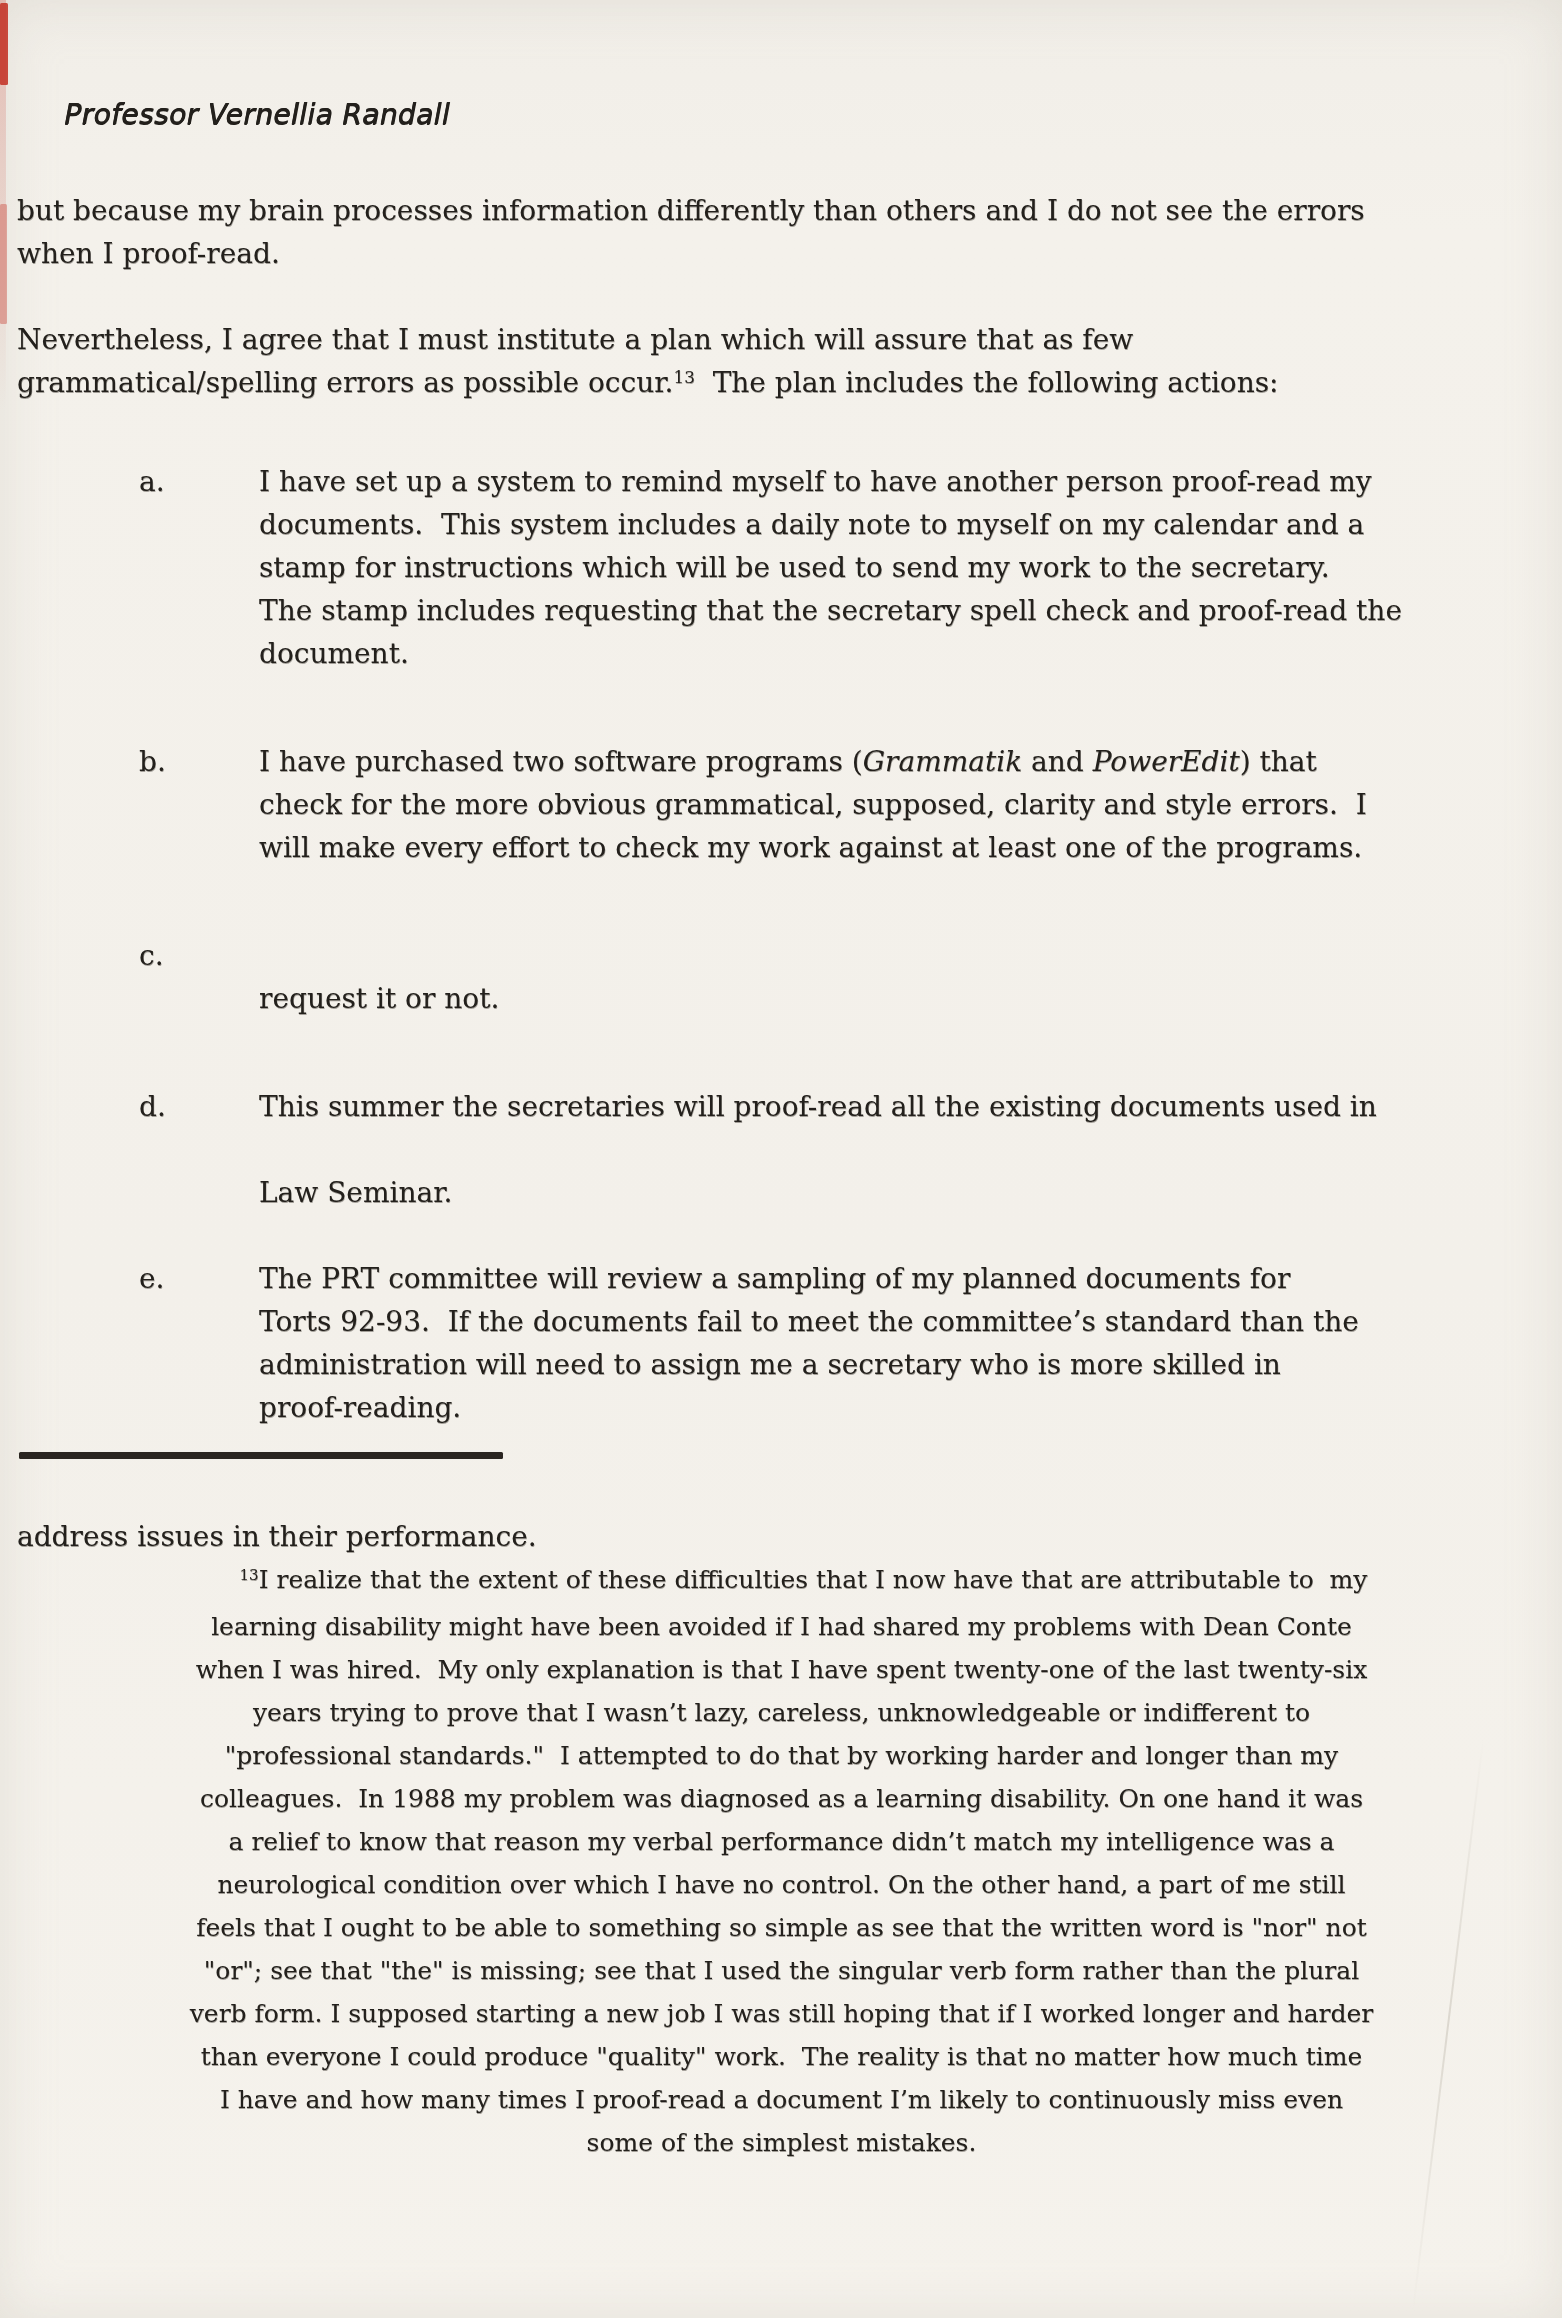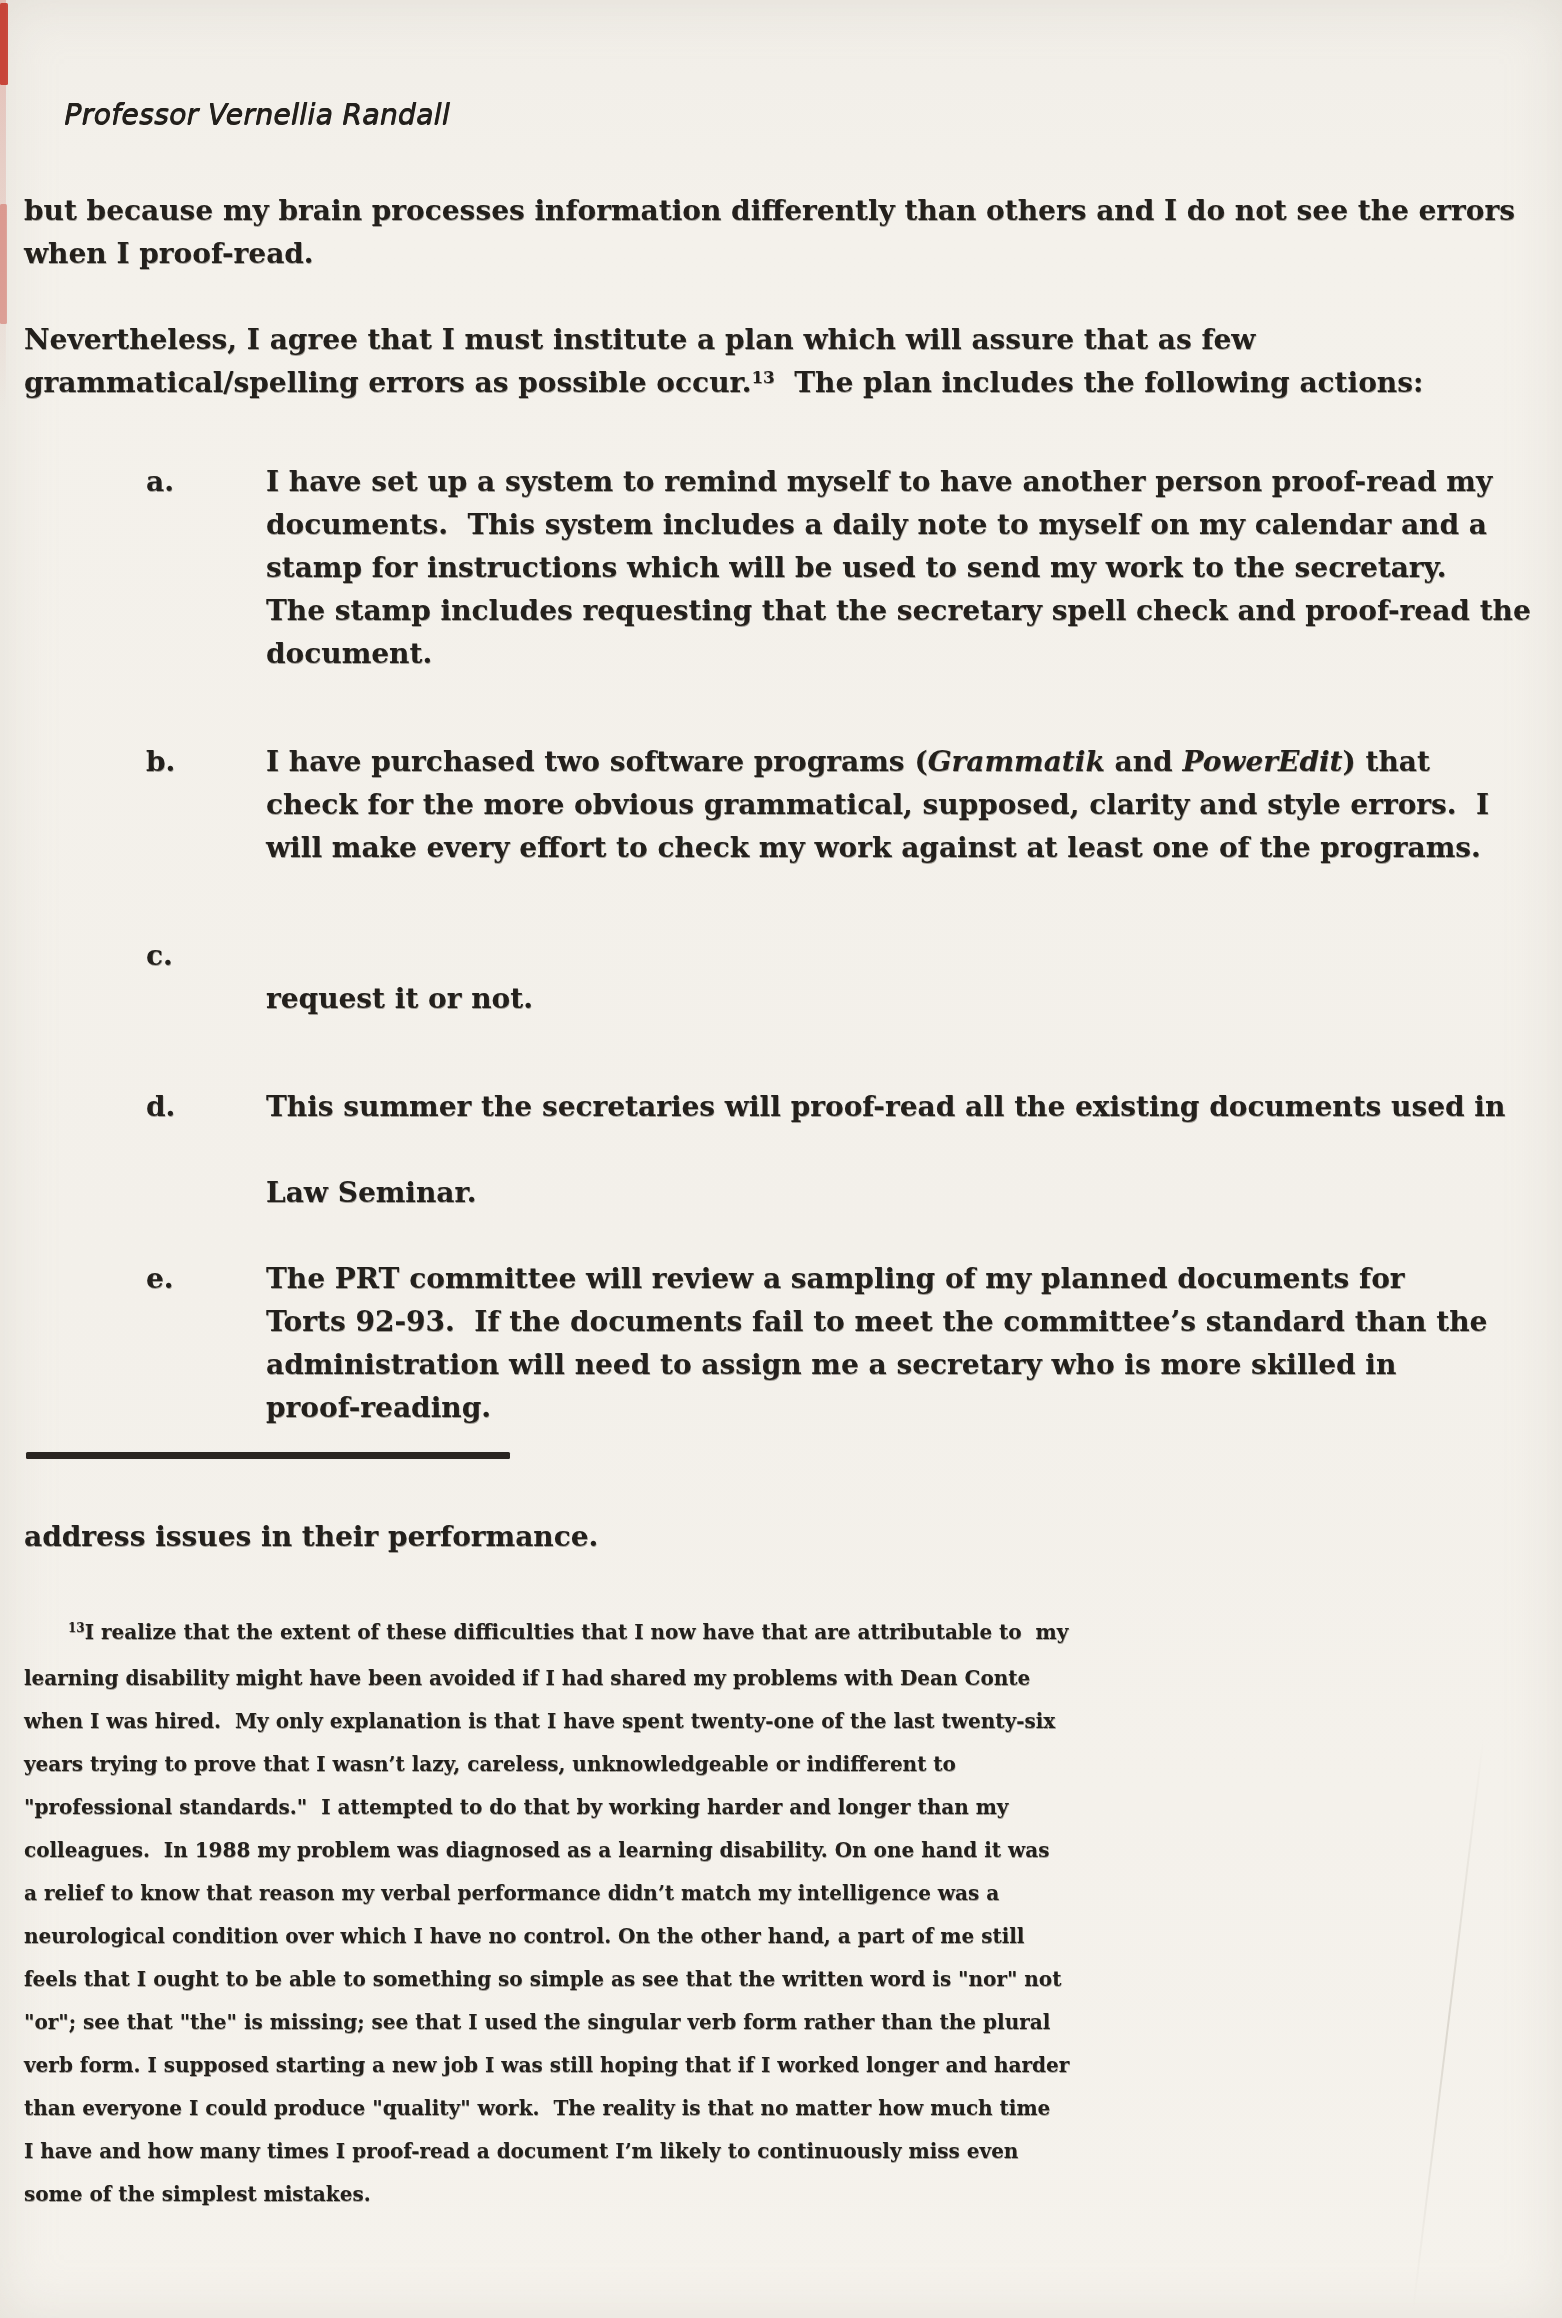--- a/index.html
+++ b/index.html
@@ -27,40 +27,40 @@
   .title-line{font-size:29px;line-height:43px;white-space:pre-wrap;
     text-shadow:0.5px 0.6px 0.5px rgba(40,34,28,.4);}
   .page-number{font-size:29px;line-height:43px;text-shadow:0.5px 0.6px 0.5px rgba(40,34,28,.4);}
   .author{
     margin:17px 0 0 43px;
     font-family:"DejaVu Sans","Liberation Sans",sans-serif;
     font-weight:normal;font-style:italic;
     font-size:28px;line-height:37px;letter-spacing:0.4px;
     text-shadow:0.8px 0 0 currentColor,0 0.5px 0 currentColor;
   }
-  .doc-body{padding:0 24px;font-weight:bold;}
+  .doc-body{padding:0 17px;}
   .para{margin:0;font-size:28px;line-height:43px;white-space:pre-wrap;
     text-shadow:0.5px 0.6px 0.5px rgba(40,34,28,.4);}
   .para-1{margin-top:56px;}
   .para-2{margin-top:43px;}
   .action-list{margin-top:52px;}
   .list-item{position:relative;padding-left:242px;margin-bottom:65px;
     font-size:28px;line-height:43px;}
   .list-item:nth-child(4){margin-bottom:43px;}
   .list-item:last-child{margin-bottom:0;}
   .list-label{position:absolute;left:122px;top:0;
     text-shadow:0.5px 0.6px 0.5px rgba(40,34,28,.4);}
   .list-text{display:block;white-space:pre-wrap;
     text-shadow:0.5px 0.6px 0.5px rgba(40,34,28,.4);}
   .list-text i{font-style:italic;}
   .footnote-separator{margin:23px 0 0 1.5px;width:484px;height:6.9px;
     background:#2a2521;border:none;border-radius:1.5px;}
   .footnote-continuation{margin-top:56px;}
-  .footnote-text{margin-top:53px;font-size:20px;line-height:43px;text-indent:44px;
-    white-space:pre-wrap;text-shadow:0.4px 0.5px 0.4px rgba(40,34,28,.4);}
+  .footnote-text{font-size:25px;line-height:43px;text-indent:44px;
+    white-space:pre-wrap;text-shadow:0.4px 0.5px 0.4px rgba(40,34,28,.4);text-align:center;}
   sup{font-size:.6em;vertical-align:baseline;position:relative;top:-0.55em;}
 </style>
 </head>
 <body>
 
 <div class="page">
 
   <div class="scan-edge-tint"></div>
   <div class="red-mark-1"></div>
   <div class="red-mark-2"></div>

